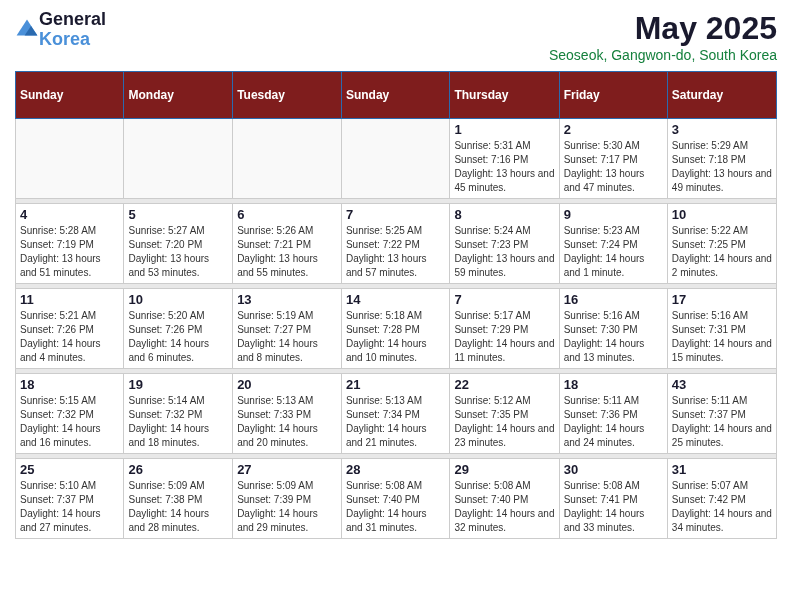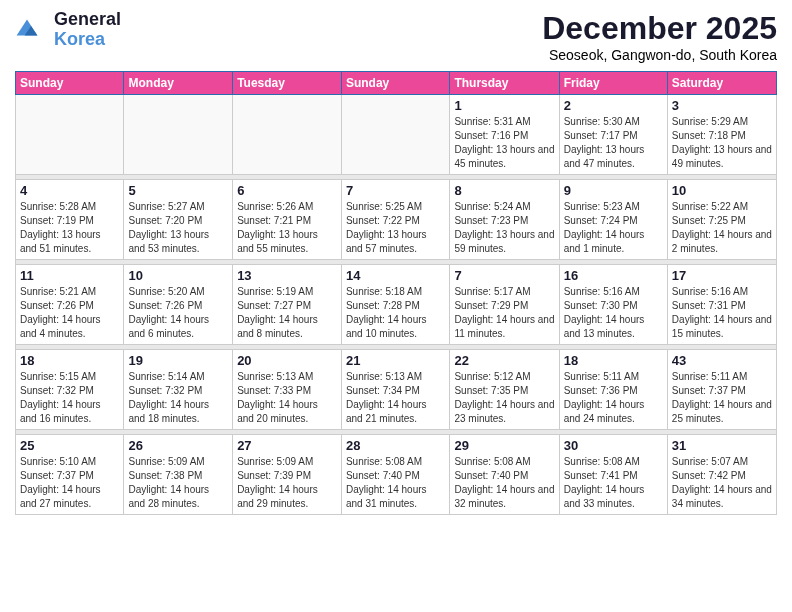--- a/index.html
+++ b/index.html
@@ -12,21 +12,21 @@
     }
     .header-area {
       display: flex;
       justify-content: space-between;
       align-items: flex-start;
       margin-bottom: 8px;
     }
     .logo {
       display: flex;
       align-items: center;
-      gap: 15px;
+      gap: 0;
     }
     .logo-text {
       font-size: 18px;
       font-weight: bold;
       color: #1a1a2e;
       line-height: 1.1;
     }
     .logo-text span {
       color: #4a90d9;
     }
@@ -37,33 +37,33 @@
     .title-area {
       text-align: right;
     }
     .month-title {
       font-size: 32px;
       font-weight: bold;
       color: #1a1a2e;
     }
     .subtitle {
       font-size: 14px;
-      color: #000000;
+      color: #15803d;
     }
     .calendar {
       width: 100%;
       border-collapse: collapse;
       border: 1px solid #ccc;
     }
     .calendar th {
-      background-color: #ec4899;
+      background-color: #7f1d1d;
       color: #fff;
       font-size: 12px;
       font-weight: bold;
-      padding: 4px 4px;
+      padding: 16px 4px;
       text-align: left;
       border: 1px solid #2a6aaf;
     }
     .calendar td {
       vertical-align: top;
       border: 1px solid #ccc;
       padding: 3px 4px;
       width: 113px;
       min-height: 80px;
       background: #fff;
@@ -93,21 +93,21 @@
     <svg class="logo-icon" viewBox="0 0 30 30">
       <polygon points="15,2 28,22 2,22" fill="#4a90d9"></polygon>
       <polygon points="20,10 28,22 12,22" fill="#2a6aaf"></polygon>
     </svg>
     <div>
       <div class="logo-text">General</div>
       <div class="logo-text"><span>Korea</span></div>
     </div>
   </div>
   <div class="title-area">
-    <div class="month-title">December 2025</div>
+    <div class="month-title">May 2025</div>
     <div class="subtitle">Seoseok, Gangwon-do, South Korea</div>
   </div>
 </div>
 
 <table class="calendar">
   <thead>
     <tr>
     <th>Sunday</th>
         <th>Monday</th>
         <th>Tuesday</th>

